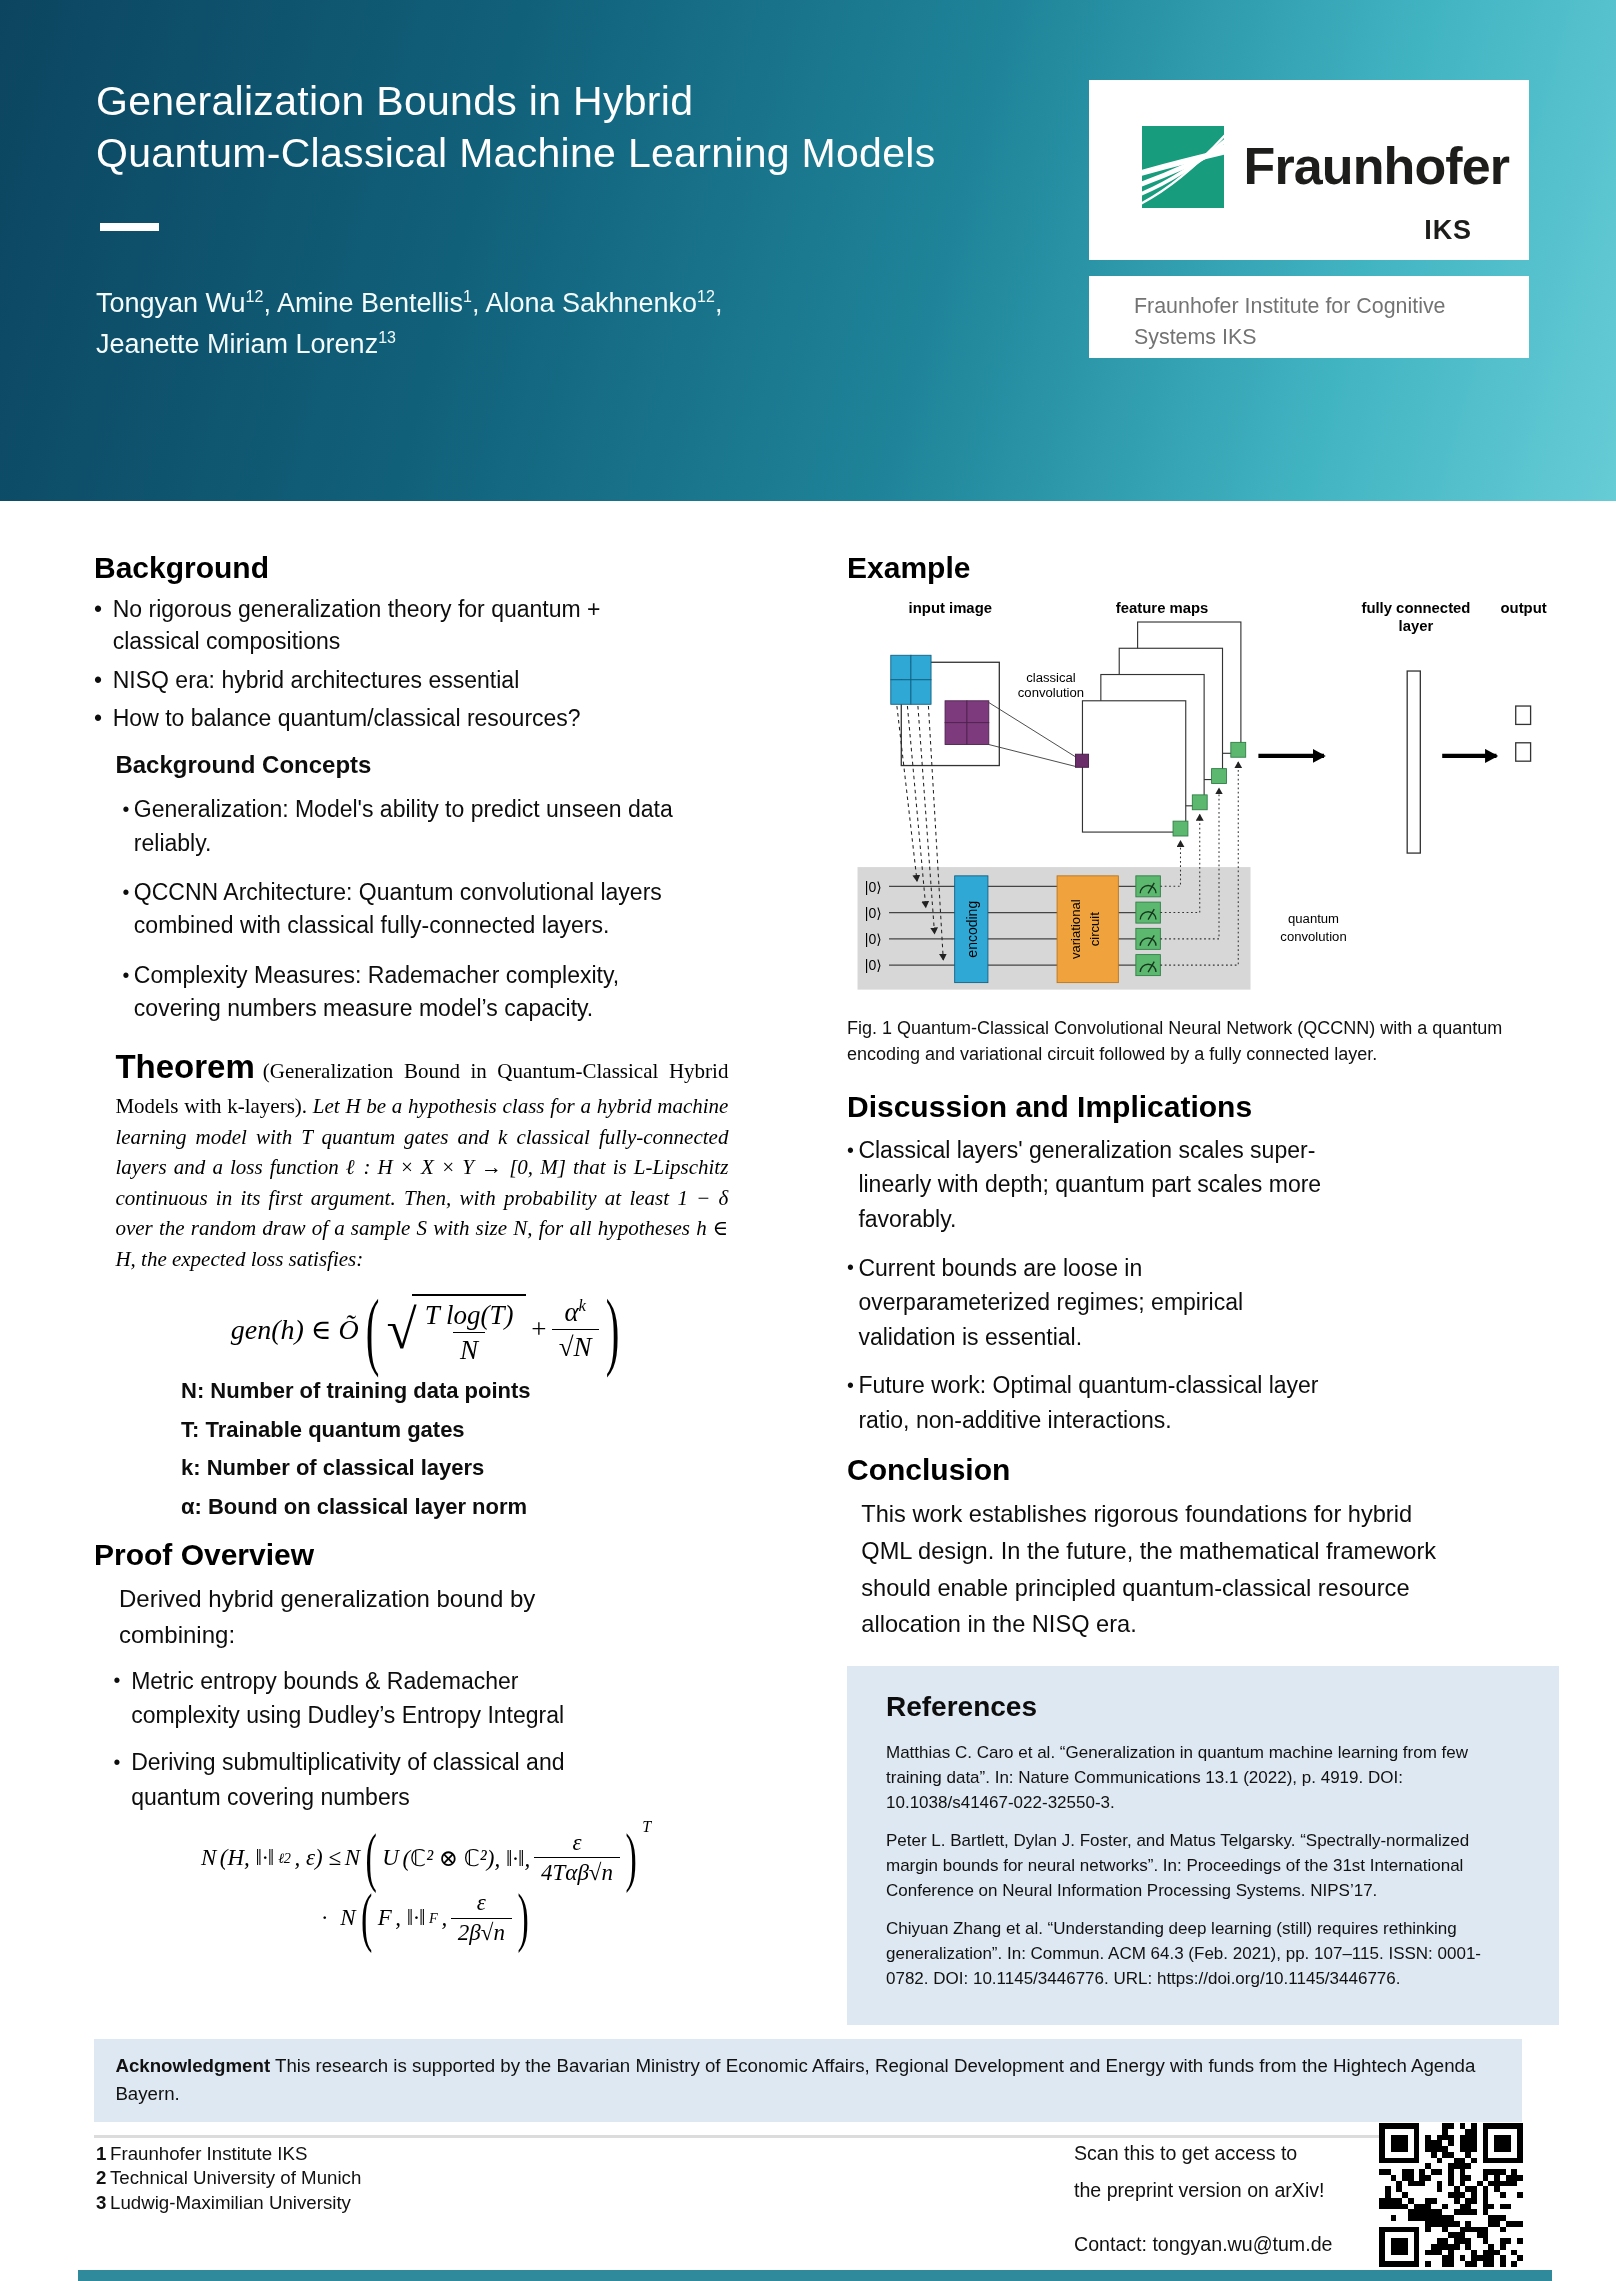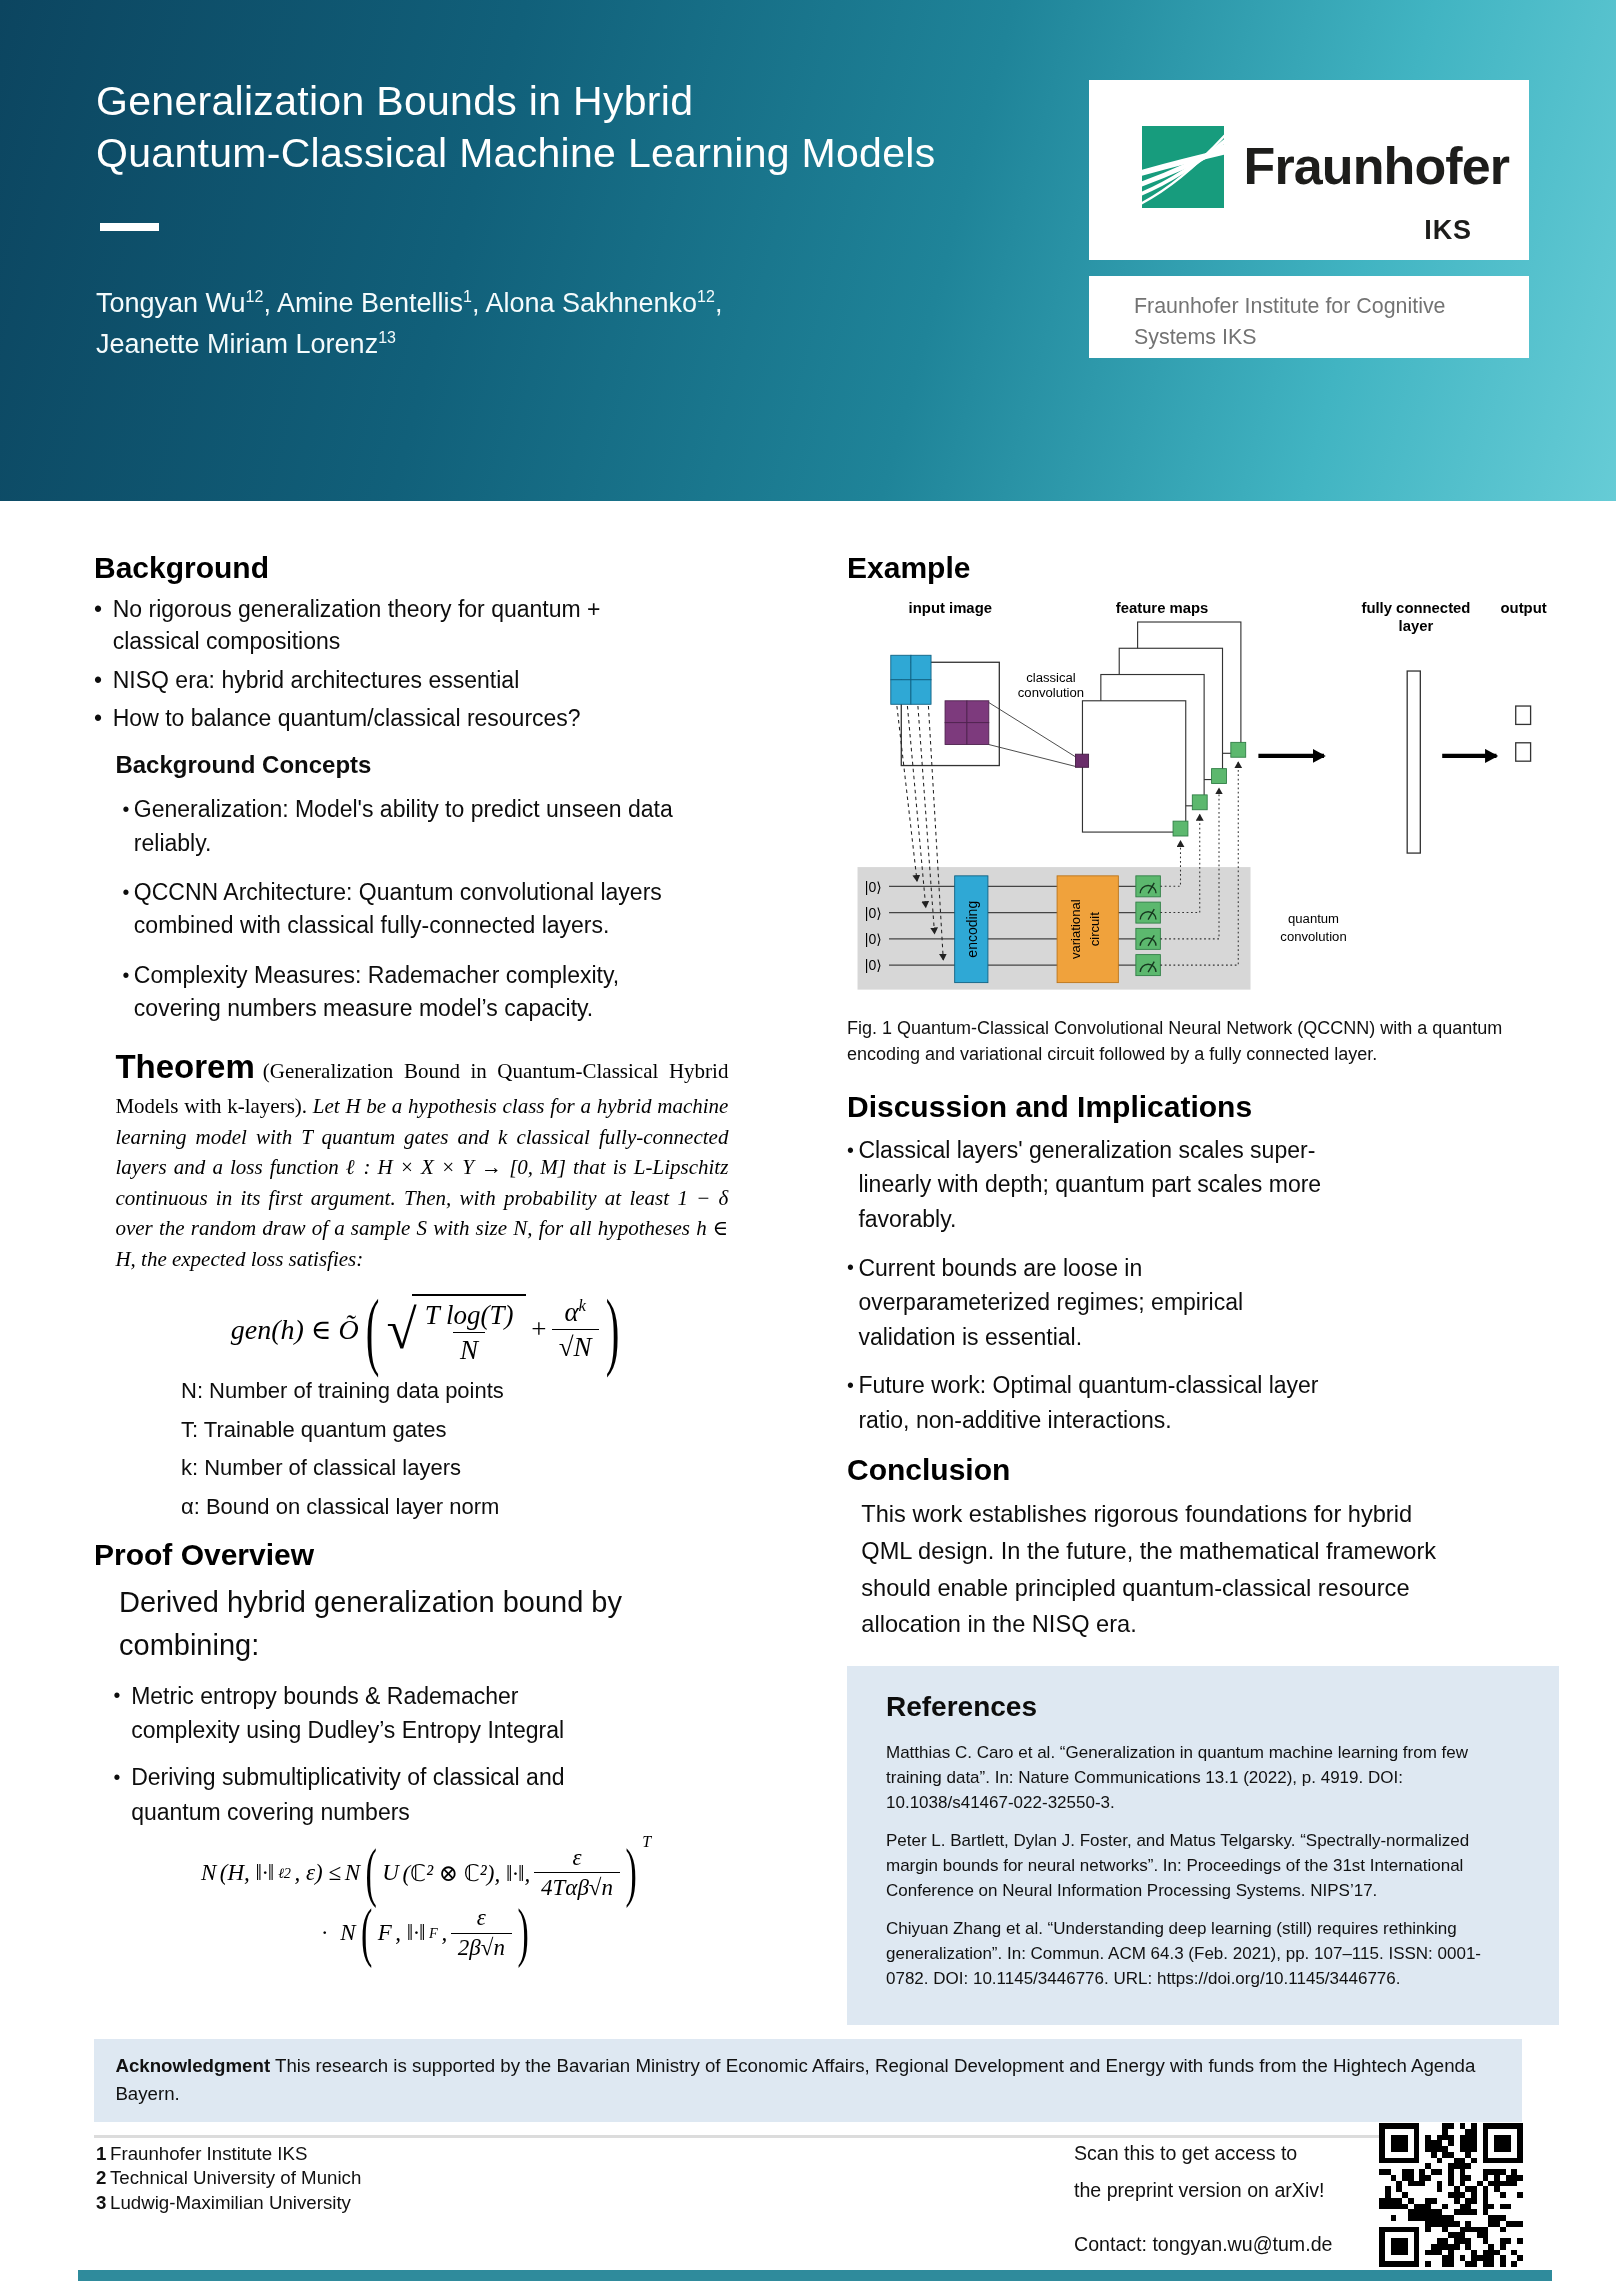--- a/index.html
+++ b/index.html
@@ -49,23 +49,23 @@
   .paren{font-style:normal;font-weight:300;display:inline-block;font-size:41px;transform:scaleY(2.1);margin:0 1.8px;}
   .frac{display:inline-flex;flex-direction:column;align-items:center;line-height:1.15;}
   .frac .num{padding:0 7.1px 0.9px;}
   .frac .den{border-top:1.8px solid #000;padding:1.8px 7.1px 0;}
   .sqrt{display:inline-flex;align-items:center;}
   .rad{font-style:normal;font-size:55px;line-height:.9;margin-right:-4.5px;}
   .sqrt-content{border-top:2.7px solid #000;padding:4.5px 5.3px 0;}
   sup.k{font-size:62%;line-height:0;}
 
   .vars{margin:12.5px 0 0 87px;font-size:22px;}
-  .vars div{margin-bottom:12.5px;}
-
-  .proof-intro{margin:5.3px 0 10.7px 25px;font-size:29px;line-height:1.5;}
+  .vars div{margin-bottom:12.5px;font-weight:bold;}
+
+  .proof-intro{margin:5.3px 0 10.7px 25px;font-size:24px;line-height:1.5;}
   ul.blts3{list-style:none;margin:0;padding:0 0 0 19.6px;font-size:23px;line-height:1.5;}
   ul.blts3>li{display:flex;gap:10.7px;margin-bottom:12.5px;}
   ul.blts3>li::before{content:"\2022";flex:0 0 auto;font-size:19.6px;margin-top:2.7px;}
 
   .cov{margin-top:16px;font-family:"Liberation Serif","DejaVu Serif","DejaVu Sans",serif;font-style:italic;font-size:23px;
        display:flex;flex-direction:column;align-items:center;color:#000;}
   .cov-line{display:flex;align-items:center;gap:3.6px;}
   .cov .paren{font-size:34px;transform:scaleY(1.9);}
   .cov .frac .den{border-top:1.3px solid #000;}
   .pexp{font-size:16px;align-self:flex-start;margin-top:-12.5px;}

